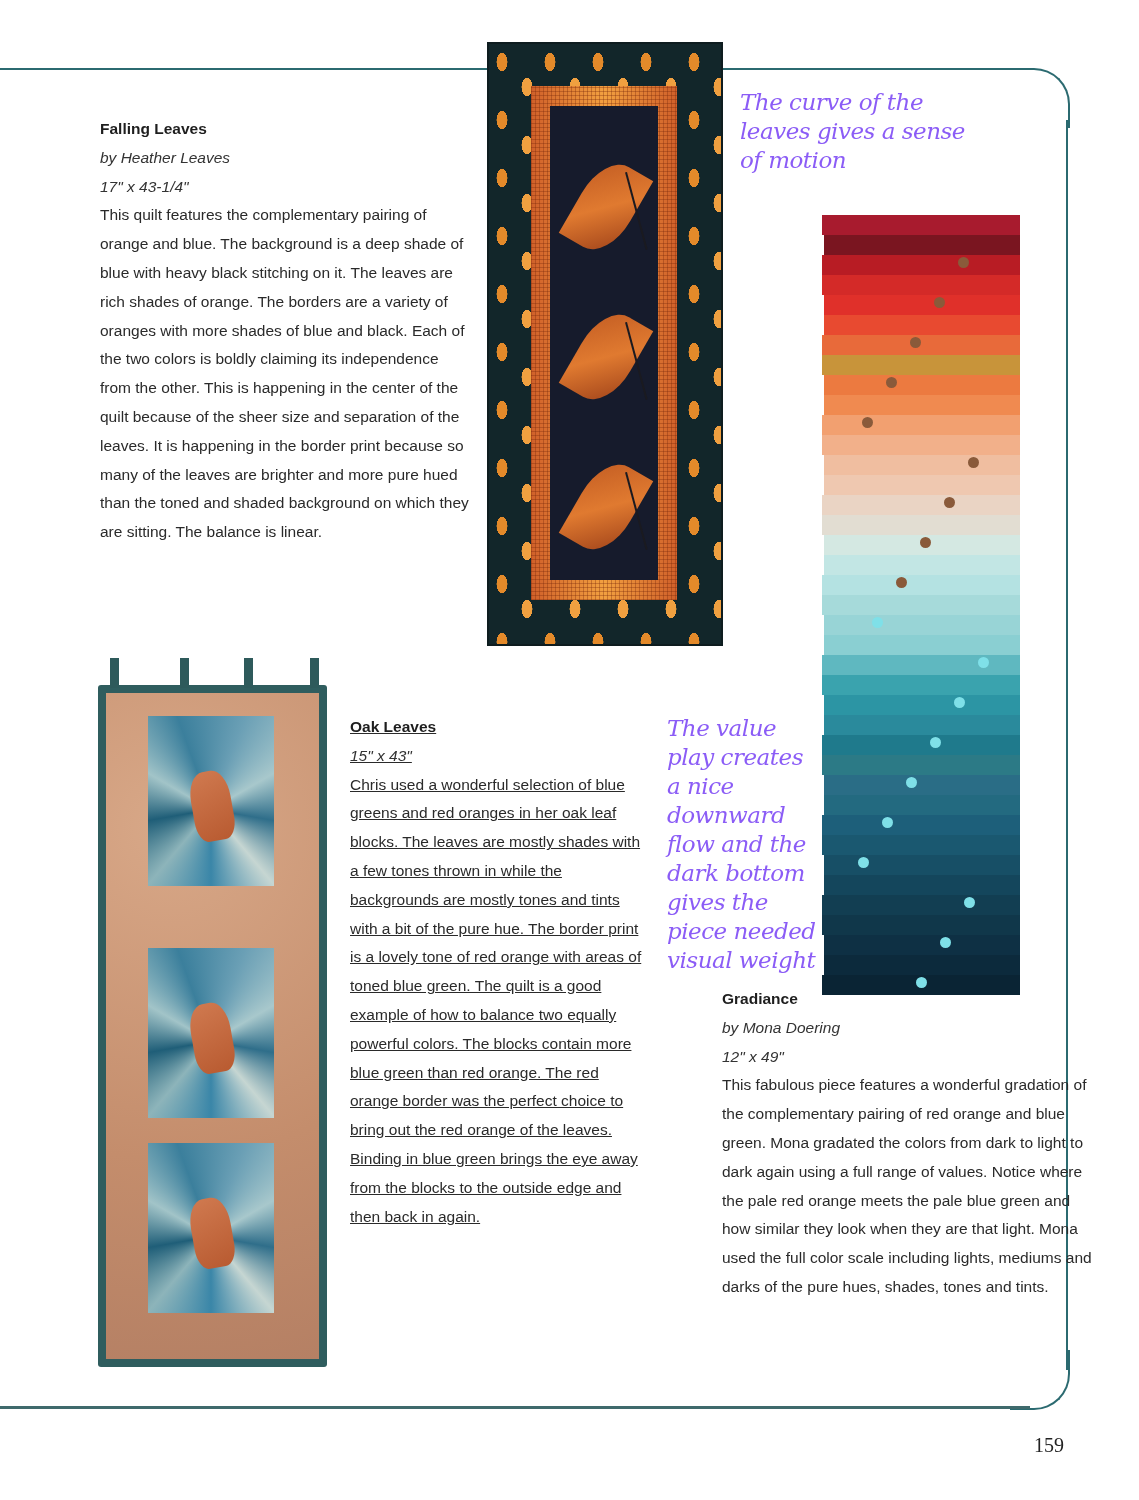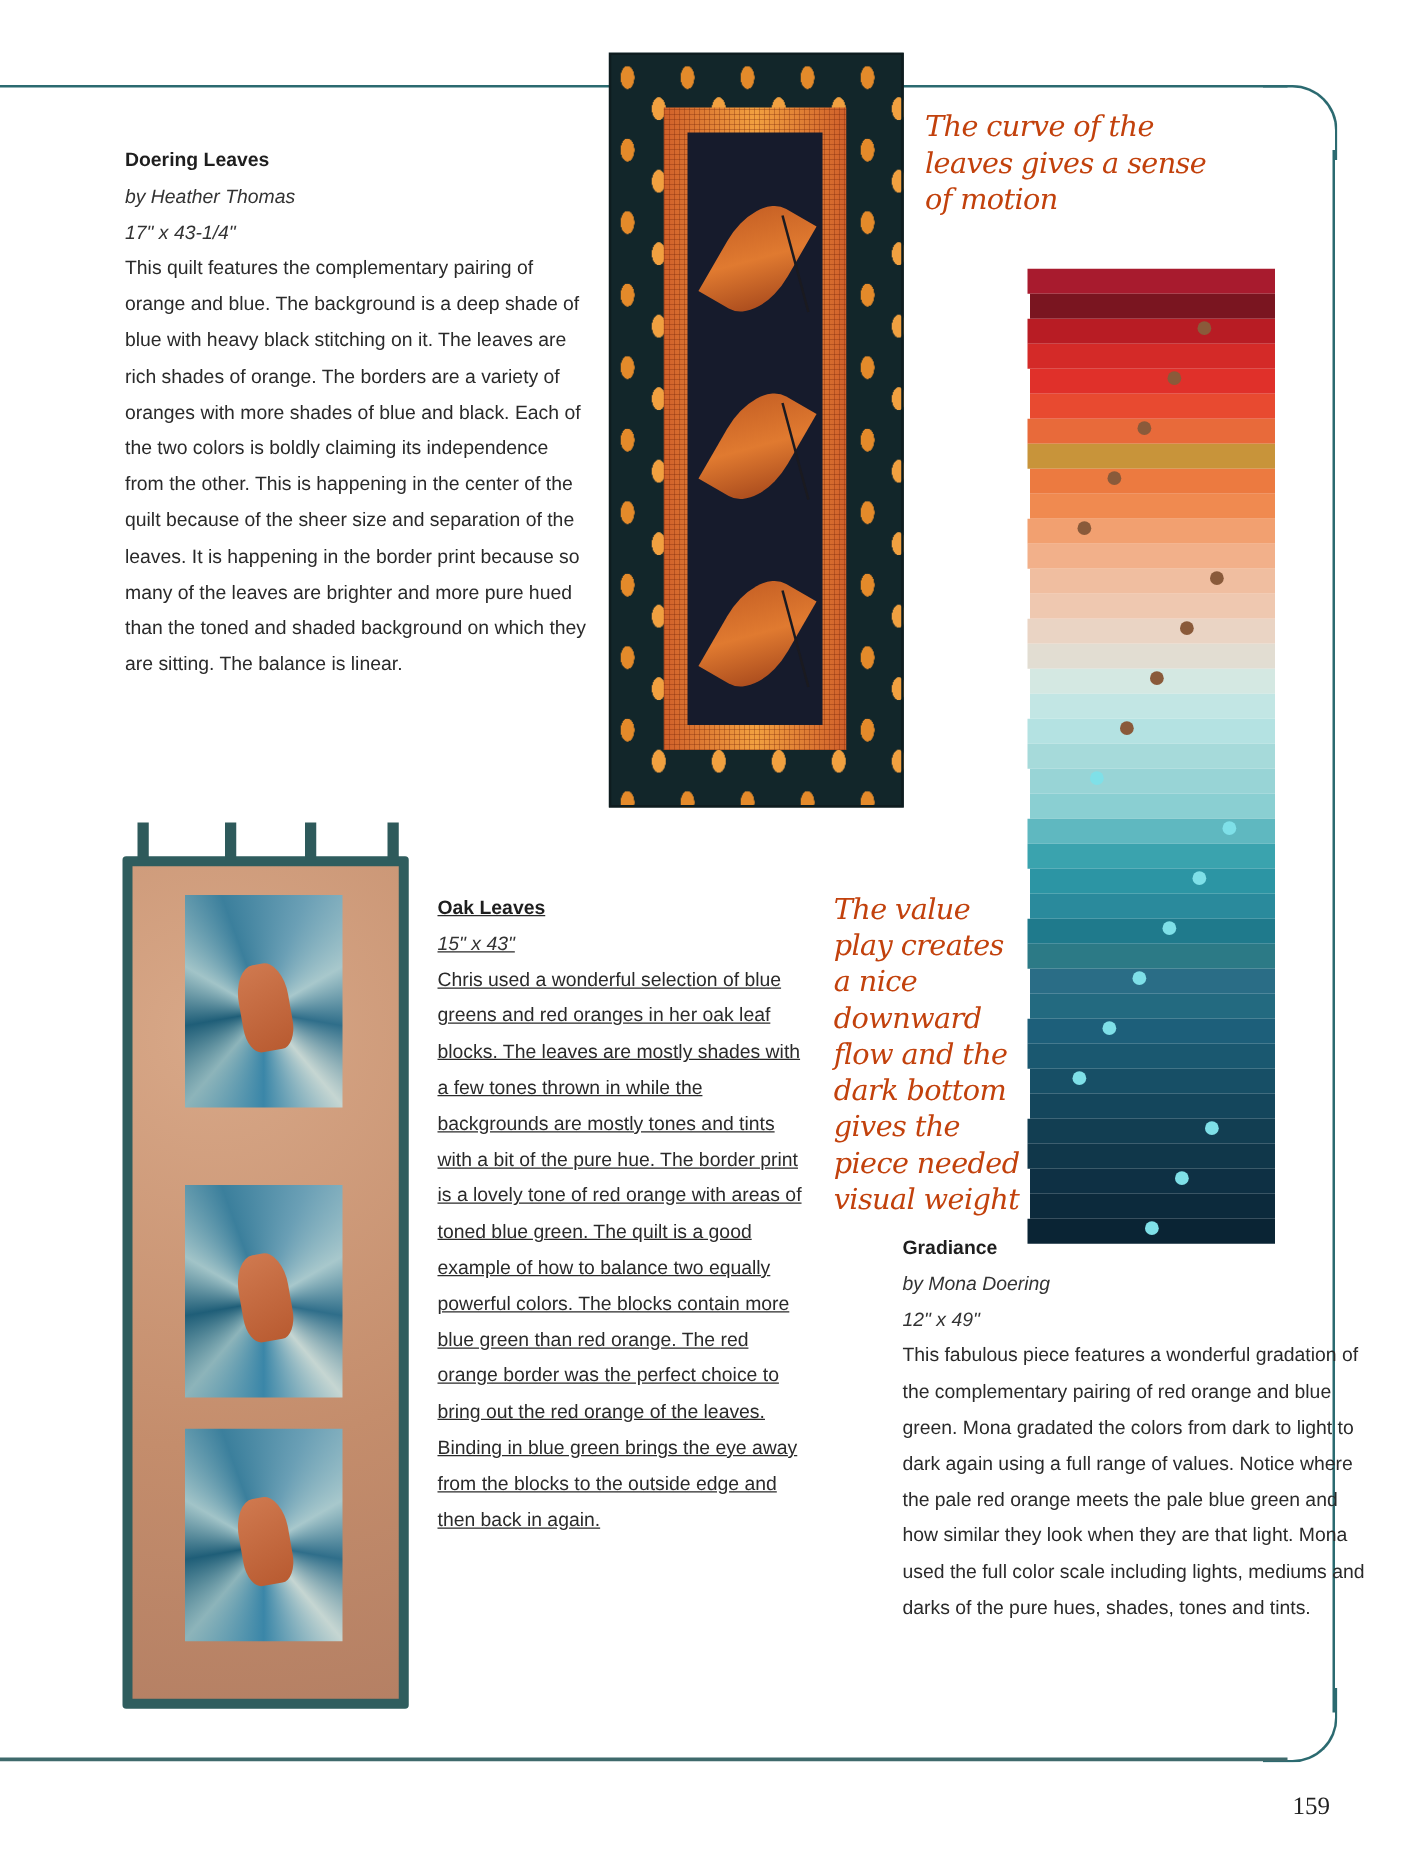--- a/index.html
+++ b/index.html
@@ -15,21 +15,21 @@
 
   .article { position:absolute; font-size:15.5px; line-height:28.8px; }
   .article h3 { margin:0; font-size:15.5px; font-weight:bold; color:#1e1e1e; line-height:28.8px; }
   .article .byline, .article .dims { font-style:italic; color:#333; }
   .article p { margin:0; }
 
   .art-falling { left:100px; top:115px; width:372px; }
   .art-oak { left:350px; top:713px; width:300px;text-decoration:underline; }
   .art-grad { left:674px; top:985px; width:370px;margin-left:48px; }
 
-  .note { position:absolute; font-family:"DejaVu Serif", serif; font-style:italic; color:#c2410c;
+  .note { position:absolute; font-family:"DejaVu Serif", serif; font-style:italic; color:#8b5cf6;
           font-size:23px; line-height:29px; letter-spacing:-0.5px; }
   .note-motion { left:740px; top:88px; width:240px; }
   .note-value { left:667px; top:699px; width:150px;margin-top:15px; }
 
   .page-num { position:absolute; left:1034px; top:1434px; font-family:"Liberation Serif", serif; font-size:20px; color:#222; }
 
   
   .quilt-falling { position:absolute; left:487px; top:42px; width:236px; height:604px;
       background:
         radial-gradient(ellipse 9px 15px at 15px 20px, #e48a2a 60%, transparent 62%),
@@ -157,22 +157,22 @@
   <div class="tab" style="left:146px"></div>
   <div class="tab" style="left:212px"></div>
   <div class="inner">
     <div class="block block-1"></div>
     <div class="block block-2"></div>
     <div class="block block-3"></div>
   </div>
 </div>
 
 <div class="article art-falling">
-  <h3>Doering Leaves</h3>
-  <div class="byline">by Heather Thomas</div>
+  <h3>Falling Leaves</h3>
+  <div class="byline">by Heather Leaves</div>
   <div class="dims">17" x 43-1/4"</div>
   <p>This quilt features the complementary pairing of orange and blue. The background is a deep shade of blue with heavy black stitching on it. The leaves are rich shades of orange. The borders are a variety of oranges with more shades of blue and black. Each of the two colors is boldly claiming its independence from the other. This is happening in the center of the quilt because of the sheer size and separation of the leaves. It is happening in the border print because so many of the leaves are brighter and more pure hued than the toned and shaded background on which they are sitting. The balance is linear.</p>
 </div>
 
 <div class="article art-oak">
   <h3>Oak Leaves</h3>
   <div class="dims">15" x 43"</div>
   <p>Chris used a wonderful selection of blue greens and red oranges in her oak leaf blocks. The leaves are mostly shades with a few tones thrown in while the backgrounds are mostly tones and tints with a bit of the pure hue. The border print is a lovely tone of red orange with areas of toned blue green. The quilt is a good example of how to balance two equally powerful colors. The blocks contain more blue green than red orange. The red orange border was the perfect choice to bring out the red orange of the leaves. Binding in blue green brings the eye away from the blocks to the outside edge and then back in again.</p>
 </div>
 

